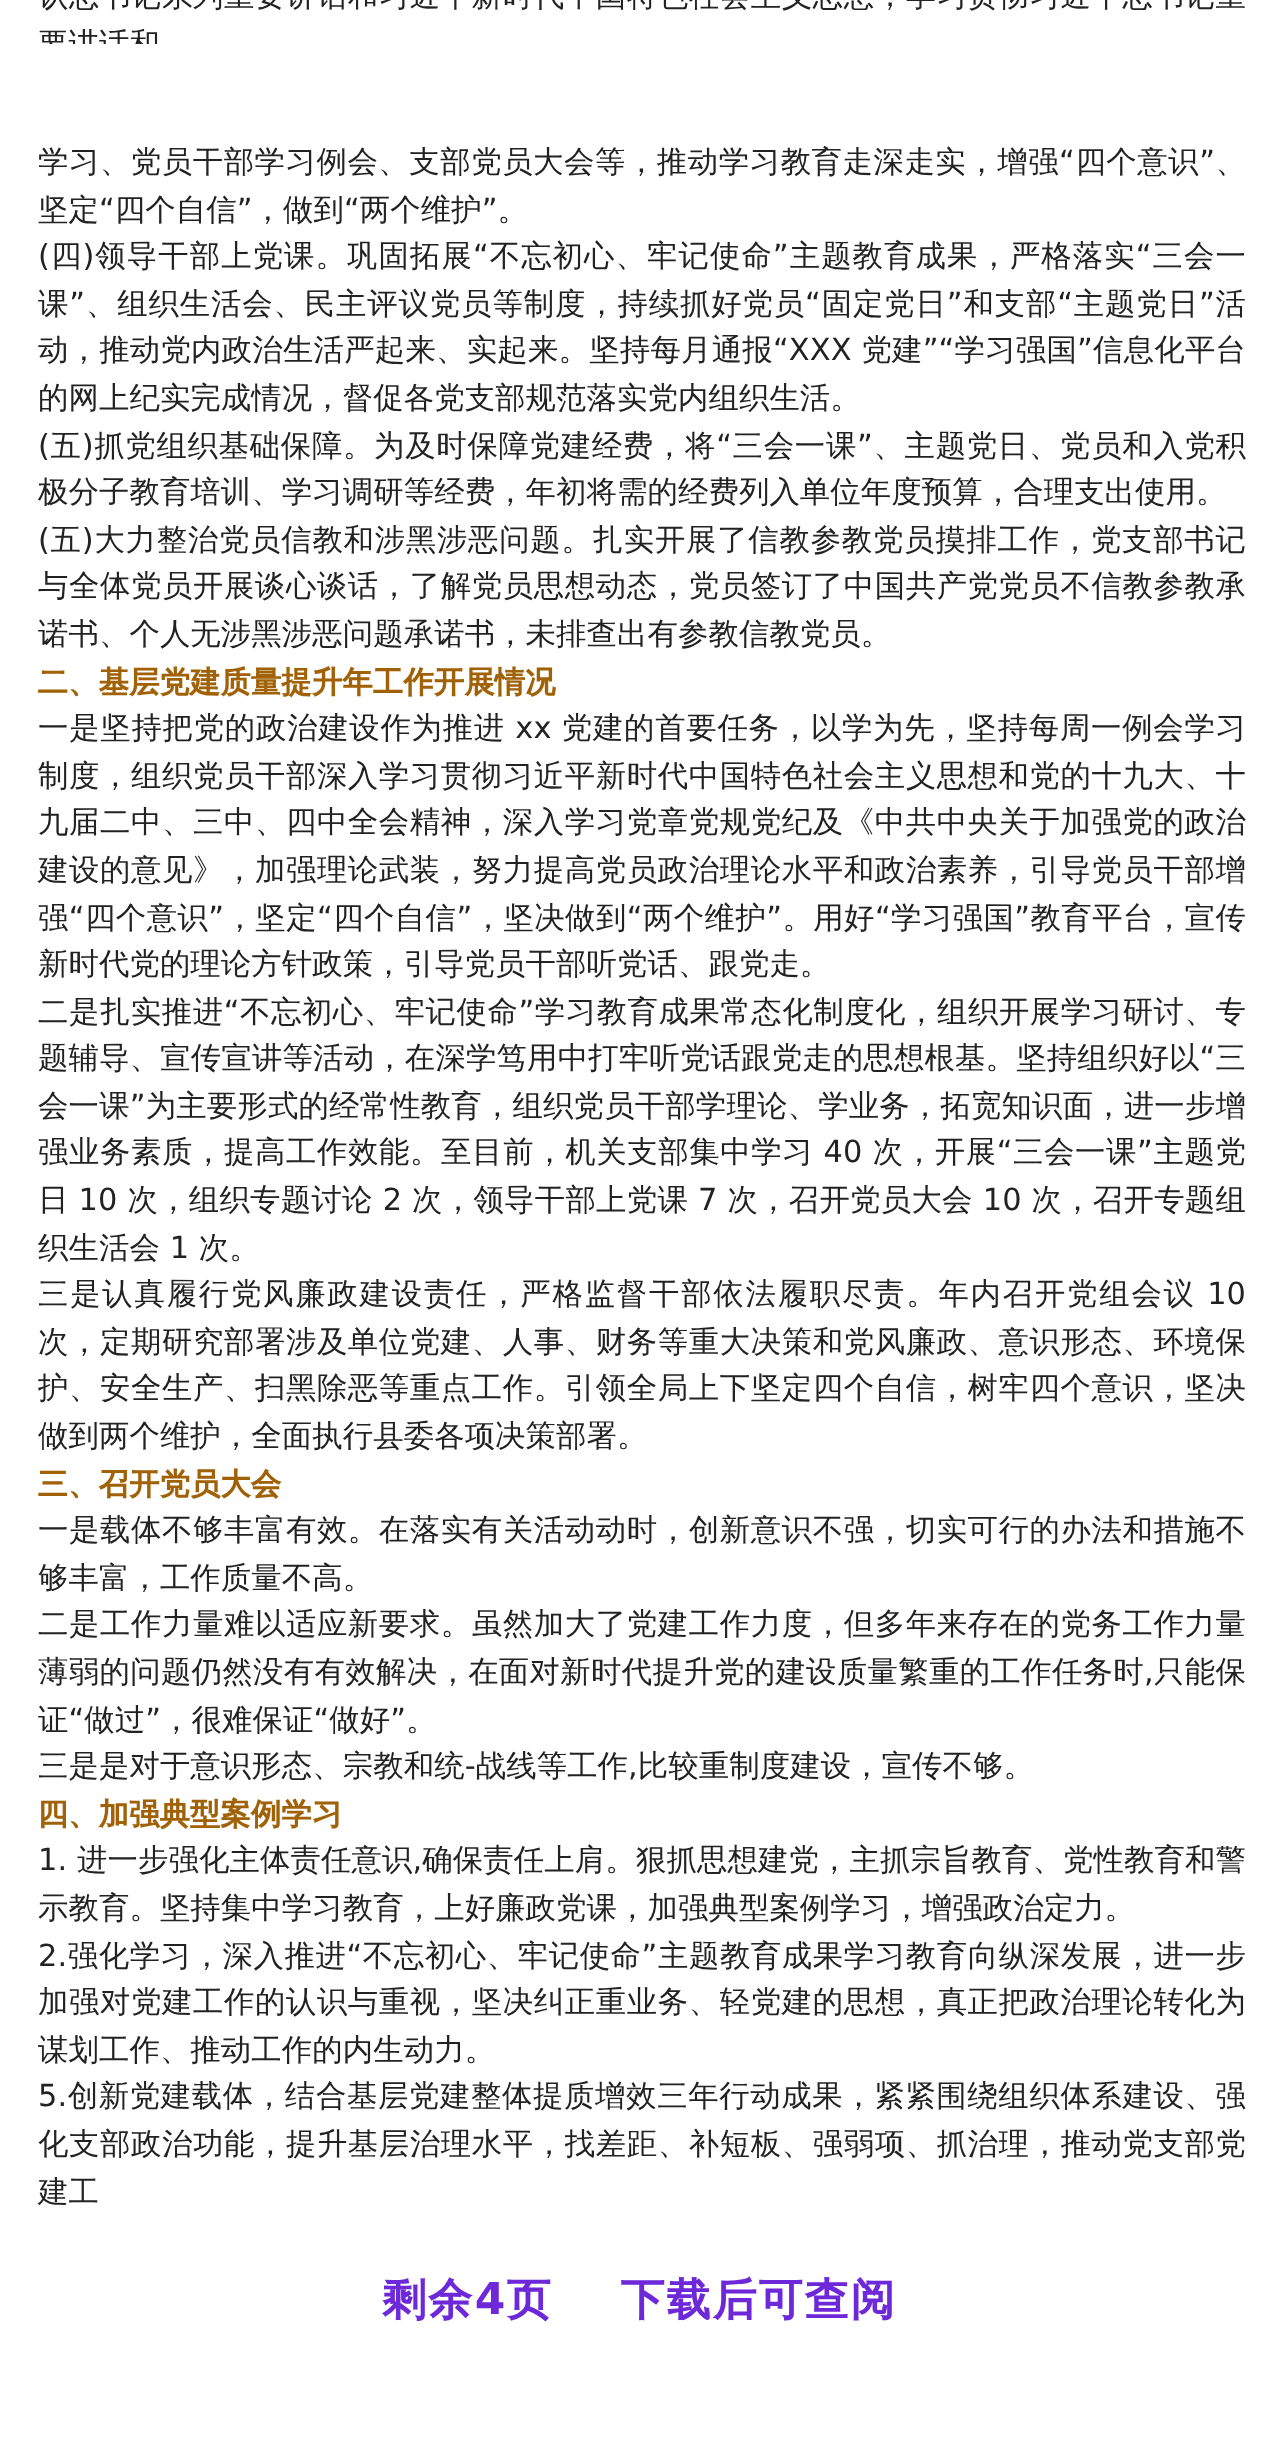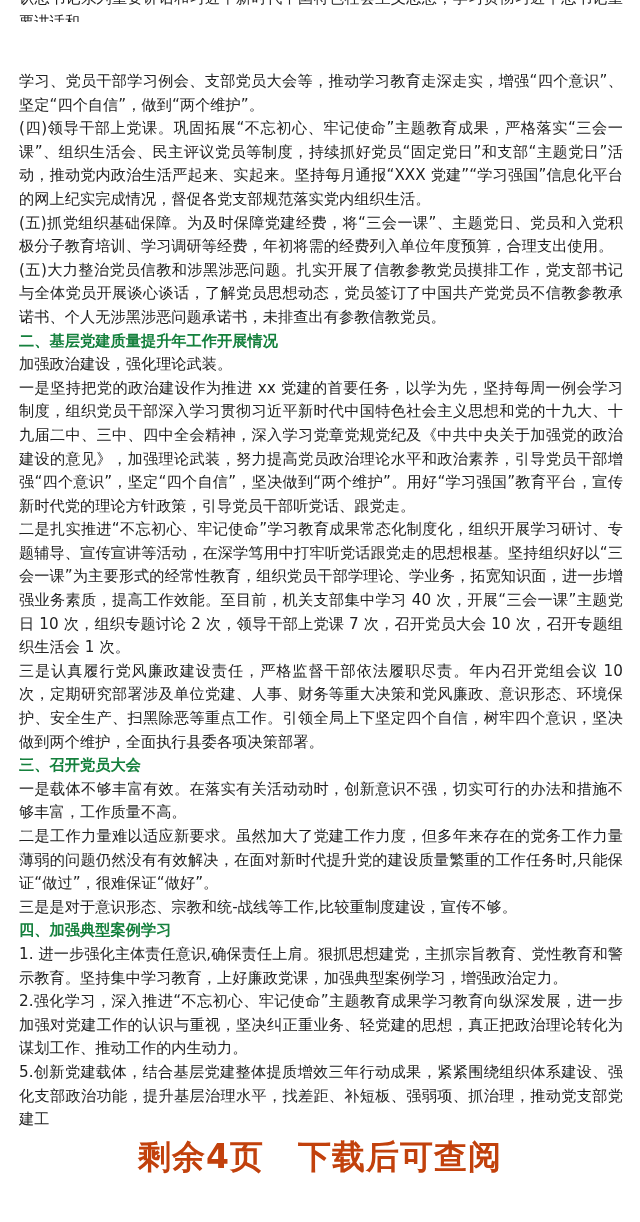--- a/index.html
+++ b/index.html
@@ -43,31 +43,31 @@
       top: 0;
       width: 640px;
       height: 22px;
       overflow: hidden;
     }
     .top-clip .block {
       top: -13px;
     }
     .heading {
       font-weight: bold;
-      color: #15803d;
+      color: #a16207;
     }
     .watermark {
       position: absolute;
       left: 0;
       top: 1135px;
       width: 640px;
       text-align: center;
-      font-size: 33px;
+      font-size: 22px;
       font-weight: bold;
-      color: #c2410c;
+      color: #6d28d9;
       letter-spacing: 1px;
       font-family: "DejaVu Sans", "Liberation Sans", sans-serif;
     }
     .watermark .gap {
       display: inline-block;
       width: 34px;
     }
   </style>
 </head>
 <body>
@@ -81,21 +81,20 @@
     </div>
   </div>
 
   <div class="block" style="top:70px;">
     <p>学习、党员干部学习例会、支部党员大会等，推动学习教育走深走实，增强“四个意识”、坚定“四个自信”，做到“两个维护”。</p>
     <p>(四)领导干部上党课。巩固拓展“不忘初心、牢记使命”主题教育成果，严格落实“三会一课”、组织生活会、民主评议党员等制度，持续抓好党员“固定党日”和支部“主题党日”活动，推动党内政治生活严起来、实起来。坚持每月通报“XXX 党建”“学习强国”信息化平台的网上纪实完成情况，督促各党支部规范落实党内组织生活。</p>
     <p>(五)抓党组织基础保障。为及时保障党建经费，将“三会一课”、主题党日、党员和入党积极分子教育培训、学习调研等经费，年初将需的经费列入单位年度预算，合理支出使用。</p>
     <p>(五)大力整治党员信教和涉黑涉恶问题。扎实开展了信教参教党员摸排工作，党支部书记与全体党员开展谈心谈话，了解党员思想动态，党员签订了中国共产党党员不信教参教承诺书、个人无涉黑涉恶问题承诺书，未排查出有参教信教党员。</p>
 
     <p class="heading">二、基层党建质量提升年工作开展情况</p>
-    <p>加强政治建设，强化理论武装。</p>
     <p>一是坚持把党的政治建设作为推进 xx 党建的首要任务，以学为先，坚持每周一例会学习制度，组织党员干部深入学习贯彻习近平新时代中国特色社会主义思想和党的十九大、十九届二中、三中、四中全会精神，深入学习党章党规党纪及《中共中央关于加强党的政治建设的意见》，加强理论武装，努力提高党员政治理论水平和政治素养，引导党员干部增强“四个意识”，坚定“四个自信”，坚决做到“两个维护”。用好“学习强国”教育平台，宣传新时代党的理论方针政策，引导党员干部听党话、跟党走。</p>
     <p>二是扎实推进“不忘初心、牢记使命”学习教育成果常态化制度化，组织开展学习研讨、专题辅导、宣传宣讲等活动，在深学笃用中打牢听党话跟党走的思想根基。坚持组织好以“三会一课”为主要形式的经常性教育，组织党员干部学理论、学业务，拓宽知识面，进一步增强业务素质，提高工作效能。至目前，机关支部集中学习 40 次，开展“三会一课”主题党日 10 次，组织专题讨论 2 次，领导干部上党课 7 次，召开党员大会 10 次，召开专题组织生活会 1 次。</p>
     <p>三是认真履行党风廉政建设责任，严格监督干部依法履职尽责。年内召开党组会议 10 次，定期研究部署涉及单位党建、人事、财务等重大决策和党风廉政、意识形态、环境保护、安全生产、扫黑除恶等重点工作。引领全局上下坚定四个自信，树牢四个意识，坚决做到两个维护，全面执行县委各项决策部署。</p>
 
     <p class="heading">三、召开党员大会</p>
     <p>一是载体不够丰富有效。在落实有关活动动时，创新意识不强，切实可行的办法和措施不够丰富，工作质量不高。</p>
     <p>二是工作力量难以适应新要求。虽然加大了党建工作力度，但多年来存在的党务工作力量薄弱的问题仍然没有有效解决，在面对新时代提升党的建设质量繁重的工作任务时,只能保证“做过”，很难保证“做好”。</p>
     <p>三是是对于意识形态、宗教和统-战线等工作,比较重制度建设，宣传不够。</p>
 
     <p class="heading">四、加强典型案例学习</p>

